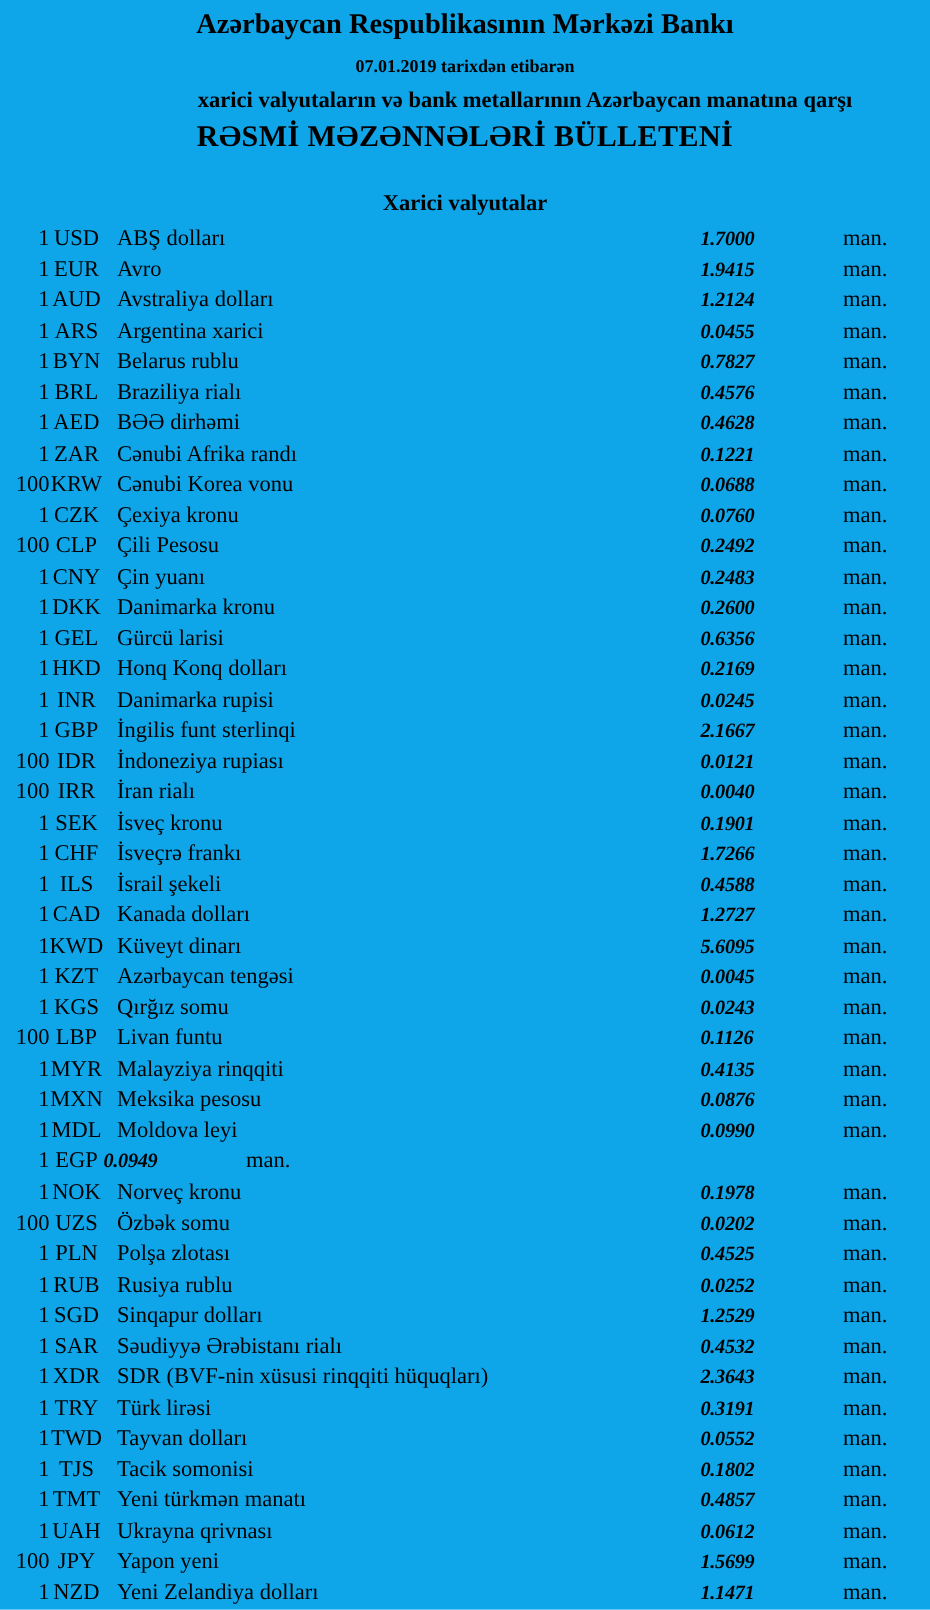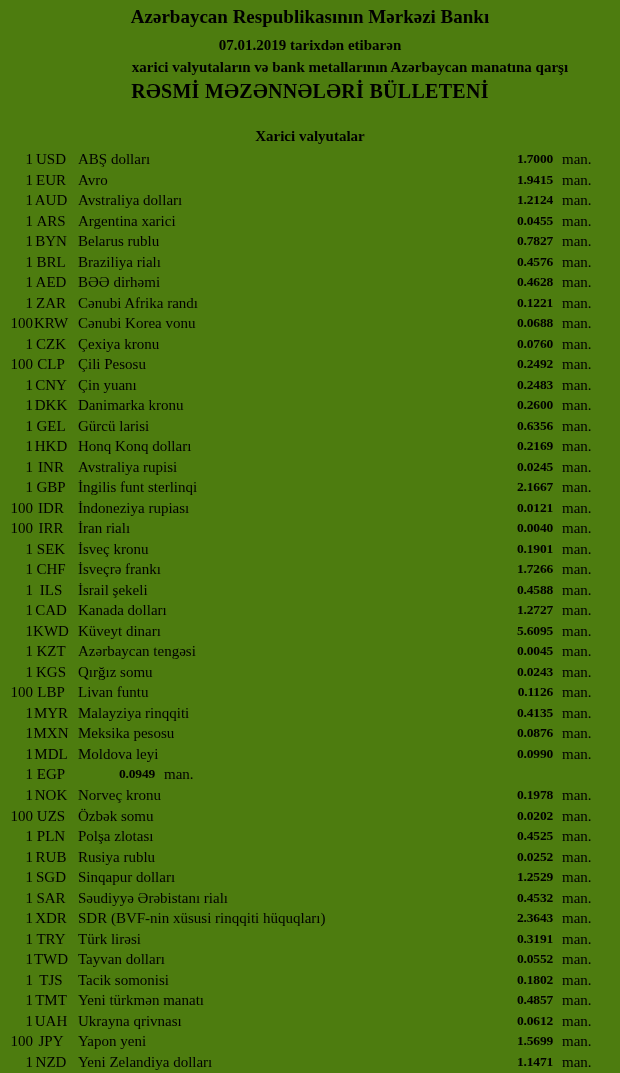--- a/index.html
+++ b/index.html
@@ -3,38 +3,38 @@
 <meta charset="utf-8">
 <style>
   html, body { margin: 0; padding: 0; }
   body {
     width: 620px; height: 1073px;
     background: #ffffff;
     font-family: "Liberation Serif", "DejaVu Serif", serif;
     color: #000000;
     overflow: hidden;
   }
-  .page { position: relative; width: 620px; height: 1073px; background: #4d7c0f; }
+  .page { position: relative; width: 620px; height: 1073px; background: #0ea5e9; }
   .hdr { position: absolute; left: 0; width: 620px; text-align: center; font-weight: bold; white-space: nowrap; }
   .bank     { top: 6px;  font-size: 19px; }
-  .date     { top: 37px; font-size: 15px; text-align: center; }
+  .date     { top: 37px; font-size: 12px; text-align: center; }
   .scope    { top: 59px; font-size: 15px; padding-left: 40px; }
   .bulletin { top: 80px; font-size: 20px; letter-spacing: 0.3px; }
   .section  { top: 128px; font-size: 15px; }
   .rates { position: absolute; top: 149px; left: 0; width: 620px; }
   .row {
     display: flex; align-items: center;
     height: 20.52px; font-size: 15px; line-height: 20.52px;
     white-space: nowrap;
   }
   .qty  { width: 33px; text-align: right; flex: none; }
   .code { width: 36px; text-align: center; flex: none; }
   .name { flex: 1; padding-left: 9px; overflow: hidden; }
-  .rate { width: 86px; text-align: right; flex: none;
-          font-weight: bold; font-size: 13.5px; letter-spacing: -0.2px; }
+  .rate { width: 86px; text-align: left; flex: none;
+          font-weight: bold; font-style: italic; font-size: 13.5px; letter-spacing: -0.2px; }
   .man  { width: 67px; padding-left: 9px; box-sizing: border-box; flex: none; }
 </style>
 </head>
 <body>
 
 <div class="page">
   <div class="hdr bank">Azərbaycan Respublikasının Mərkəzi Bankı</div>
   <div class="hdr date">07.01.2019 tarixdən etibarən</div>
   <div class="hdr scope">xarici valyutaların və bank metallarının Azərbaycan manatına qarşı</div>
   <div class="hdr bulletin">RƏSMİ MƏZƏNNƏLƏRİ BÜLLETENİ</div>
@@ -156,21 +156,21 @@
     <span class="qty">1</span>
     <span class="code">HKD</span>
     <span class="name">Honq Konq dolları</span>
     <span class="rate">0.2169</span>
     <span class="man">man.</span>
   </div>
 
   <div class="row">
     <span class="qty">1</span>
     <span class="code">INR</span>
-    <span class="name">Avstraliya rupisi</span>
+    <span class="name">Danimarka rupisi</span>
     <span class="rate">0.0245</span>
     <span class="man">man.</span>
   </div>
 
   <div class="row">
     <span class="qty">1</span>
     <span class="code">GBP</span>
     <span class="name">İngilis funt sterlinqi</span>
     <span class="rate">2.1667</span>
     <span class="man">man.</span>

